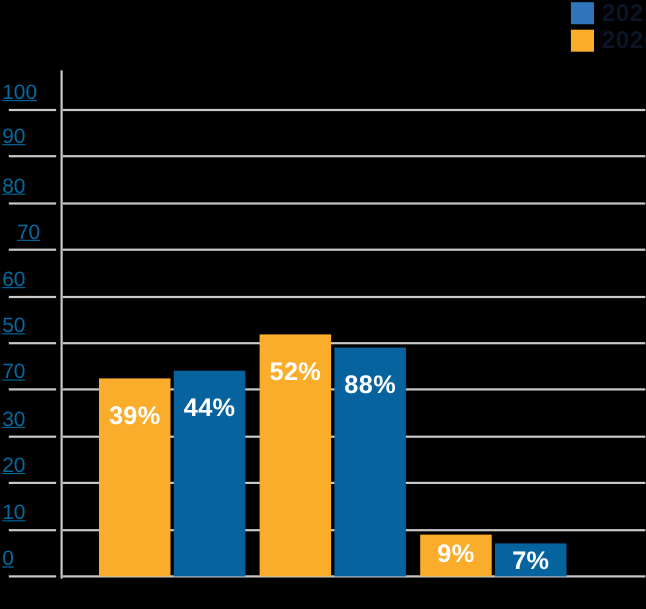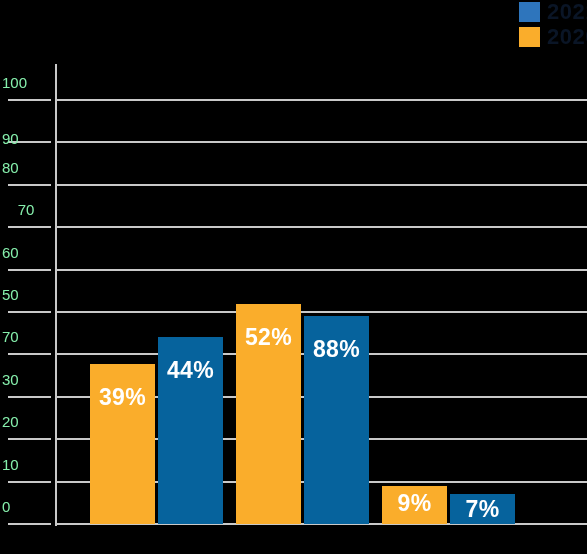--- a/index.html
+++ b/index.html
@@ -72,24 +72,25 @@
     left: 8px;
     width: 43px;
     height: 2px;
     background: #c9c9c9;
   }
   .ytick-label {
     position: absolute;
     left: 2px;
     width: 48px;
     text-align: left;
-    font-size: 15px;
-    color: #86efac;
+    font-size: 19px;
+    color: #0369a1;
     line-height: 1;
     white-space: nowrap;
+    text-decoration: underline;
   }
   #y-axis-line {
     position: absolute;
     left: 55px;
     top: 64px;
     width: 2px;
     height: 462px;
     background: #c9c9c9;
   }
 
@@ -146,26 +147,26 @@
     <div id="ylabels">
         <div class="ytick-label" style="top: 499px;">0</div>
         <div class="ytick-label" style="top: 456.6px;">10</div>
         <div class="ytick-label" style="top: 414.2px;">20</div>
         <div class="ytick-label" style="top: 371.8px;">30</div>
         <div class="ytick-label" style="top: 329.4px;">70</div>
         <div class="ytick-label" style="top: 287px;">50</div>
         <div class="ytick-label" style="top: 244.6px;">60</div>
         <div class="ytick-label" style="top: 202.2px; text-align: center;">70</div>
         <div class="ytick-label" style="top: 159.8px;">80</div>
-        <div class="ytick-label" style="top: 131px;">90</div>
+        <div class="ytick-label" style="top: 115px;">90</div>
         <div class="ytick-label" style="top: 75px;">100</div>
       </div>
     <div id="y-axis-line"></div>
     <div id="bars-layer">
-        <div class="bar" style="left: 90px; width: 65px; height: 160px; background: rgb(250, 173, 43);">
+        <div class="bar" style="left: 90px; width: 65px; height: 180px; background: rgb(250, 173, 43);">
           <div class="bar-label" style="top: 22px;">39%</div>
         </div>
         <div class="bar" style="left: 236px; width: 65px; height: 220.48px; background: rgb(250, 173, 43);">
           <div class="bar-label" style="top: 22px;">52%</div>
         </div>
         <div class="bar" style="left: 382px; width: 65px; height: 38.16px; background: rgb(250, 173, 43);">
           <div class="bar-label" style="top: 6.08px;">9%</div>
         </div>
         <div class="bar" style="left: 158px; width: 65px; height: 186.56px; background: rgb(6, 99, 157);">
           <div class="bar-label" style="top: 22px;">44%</div>

